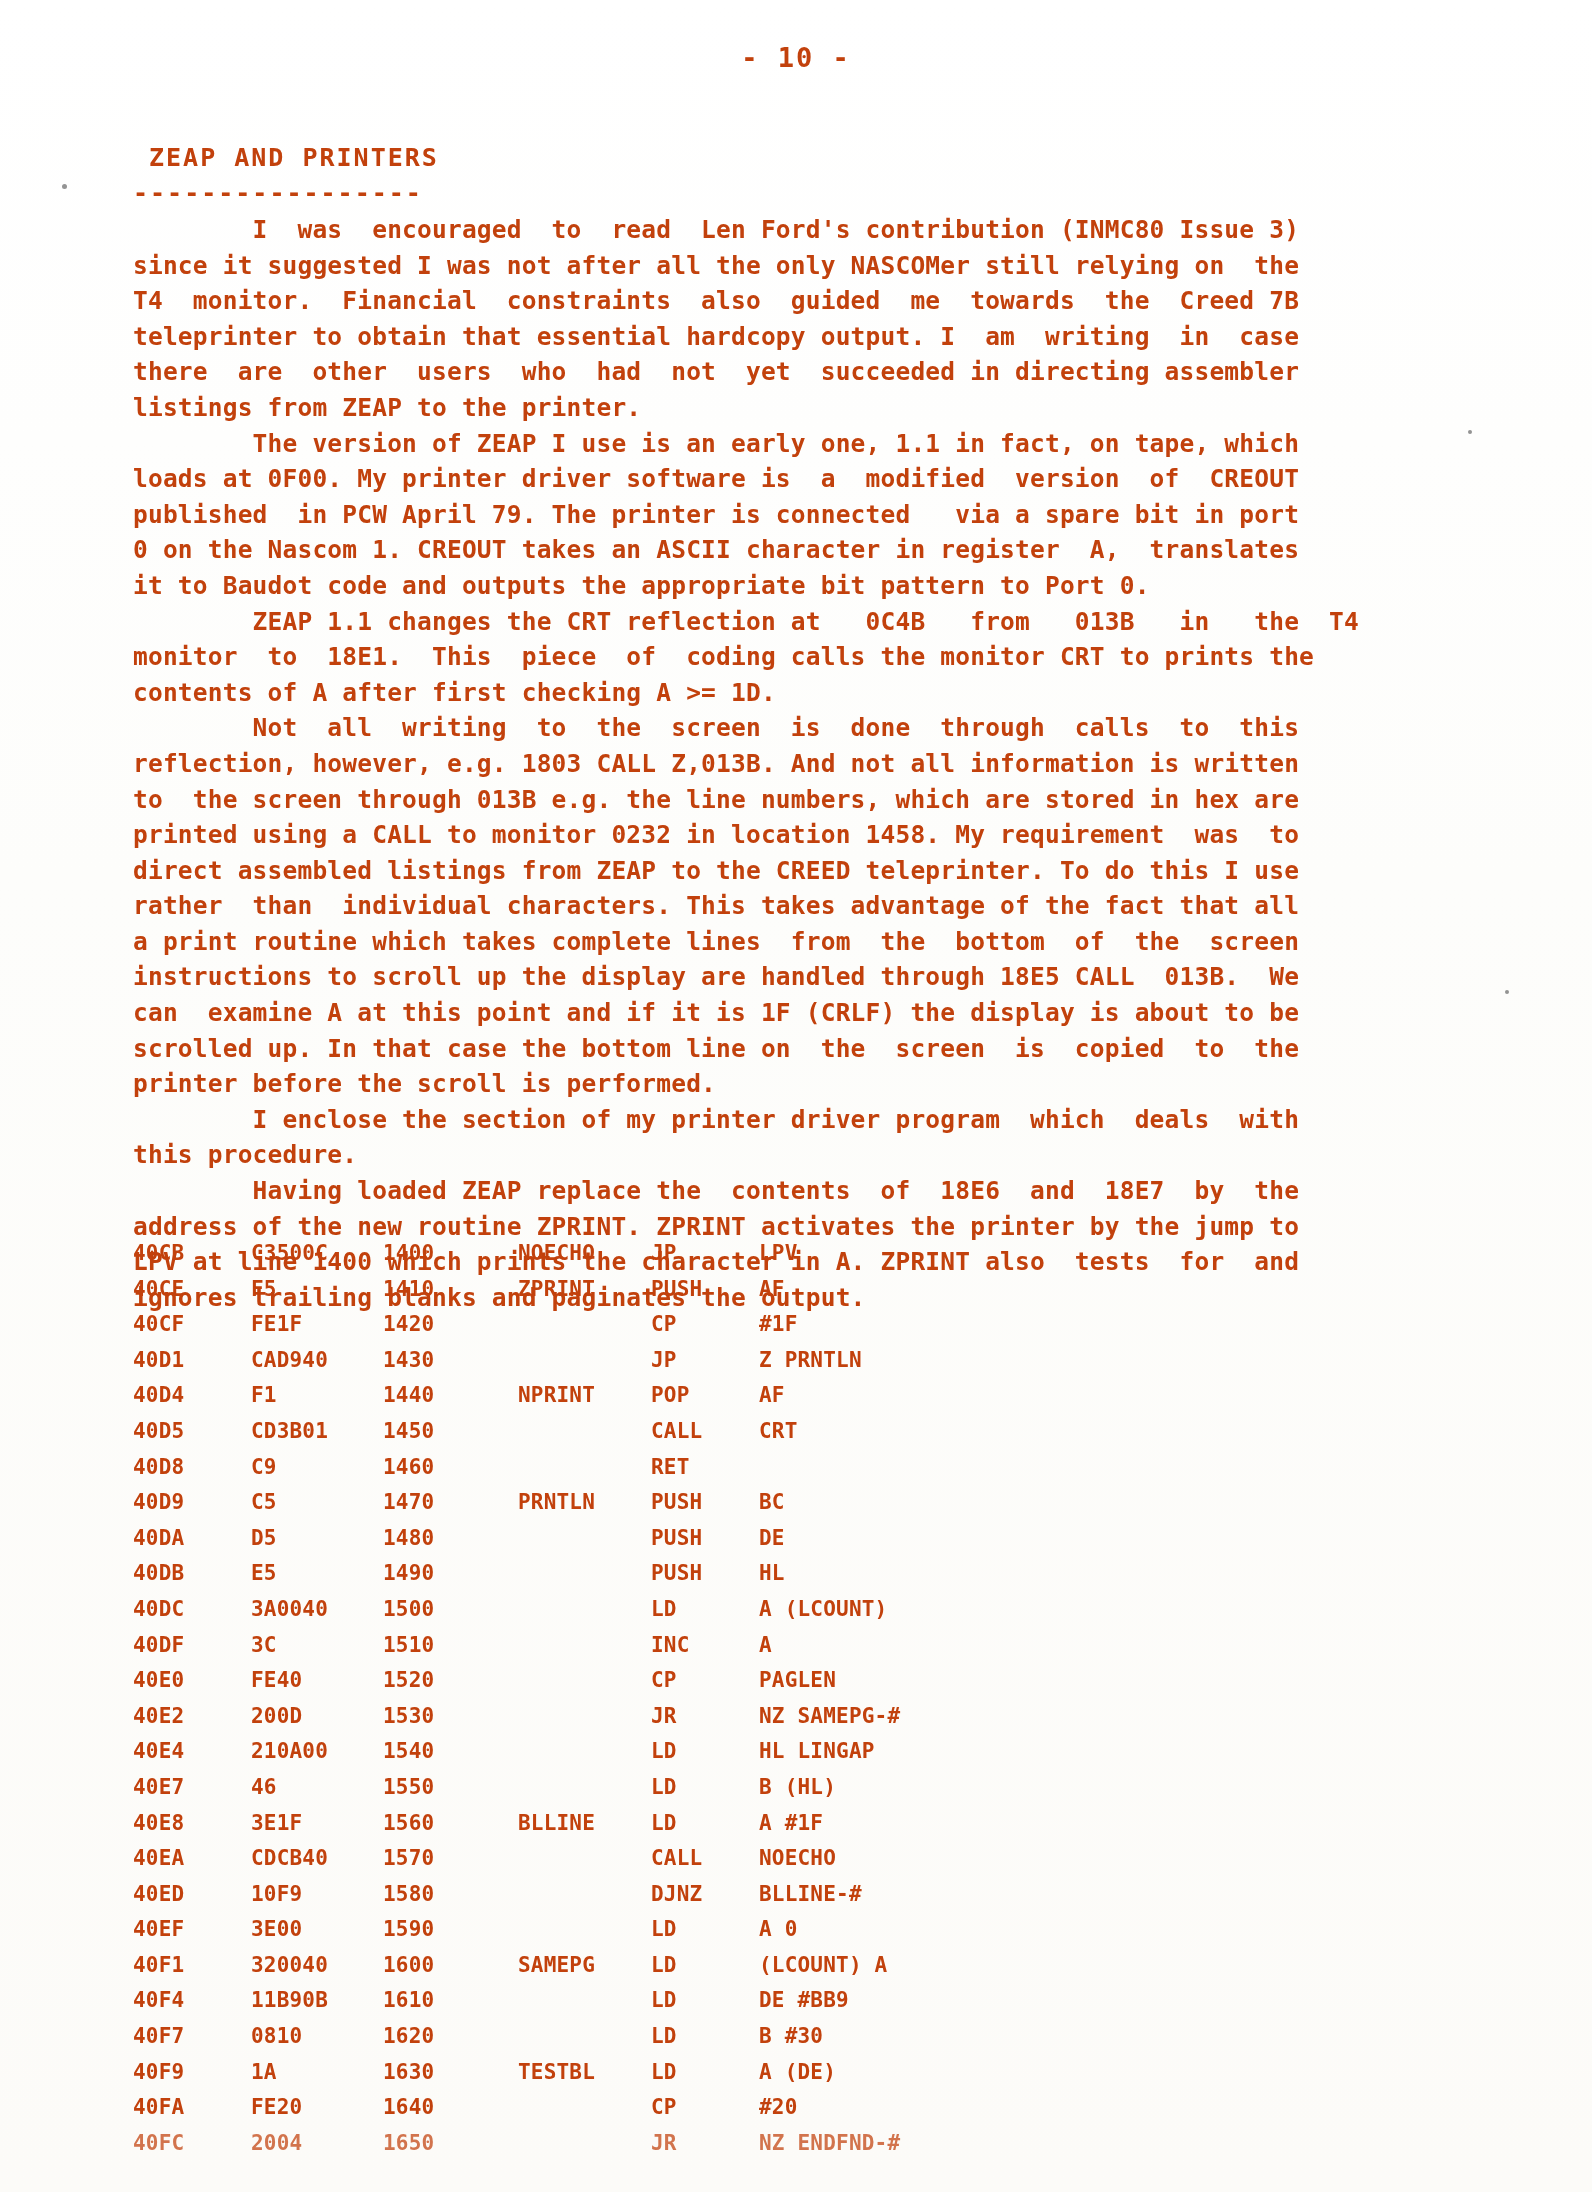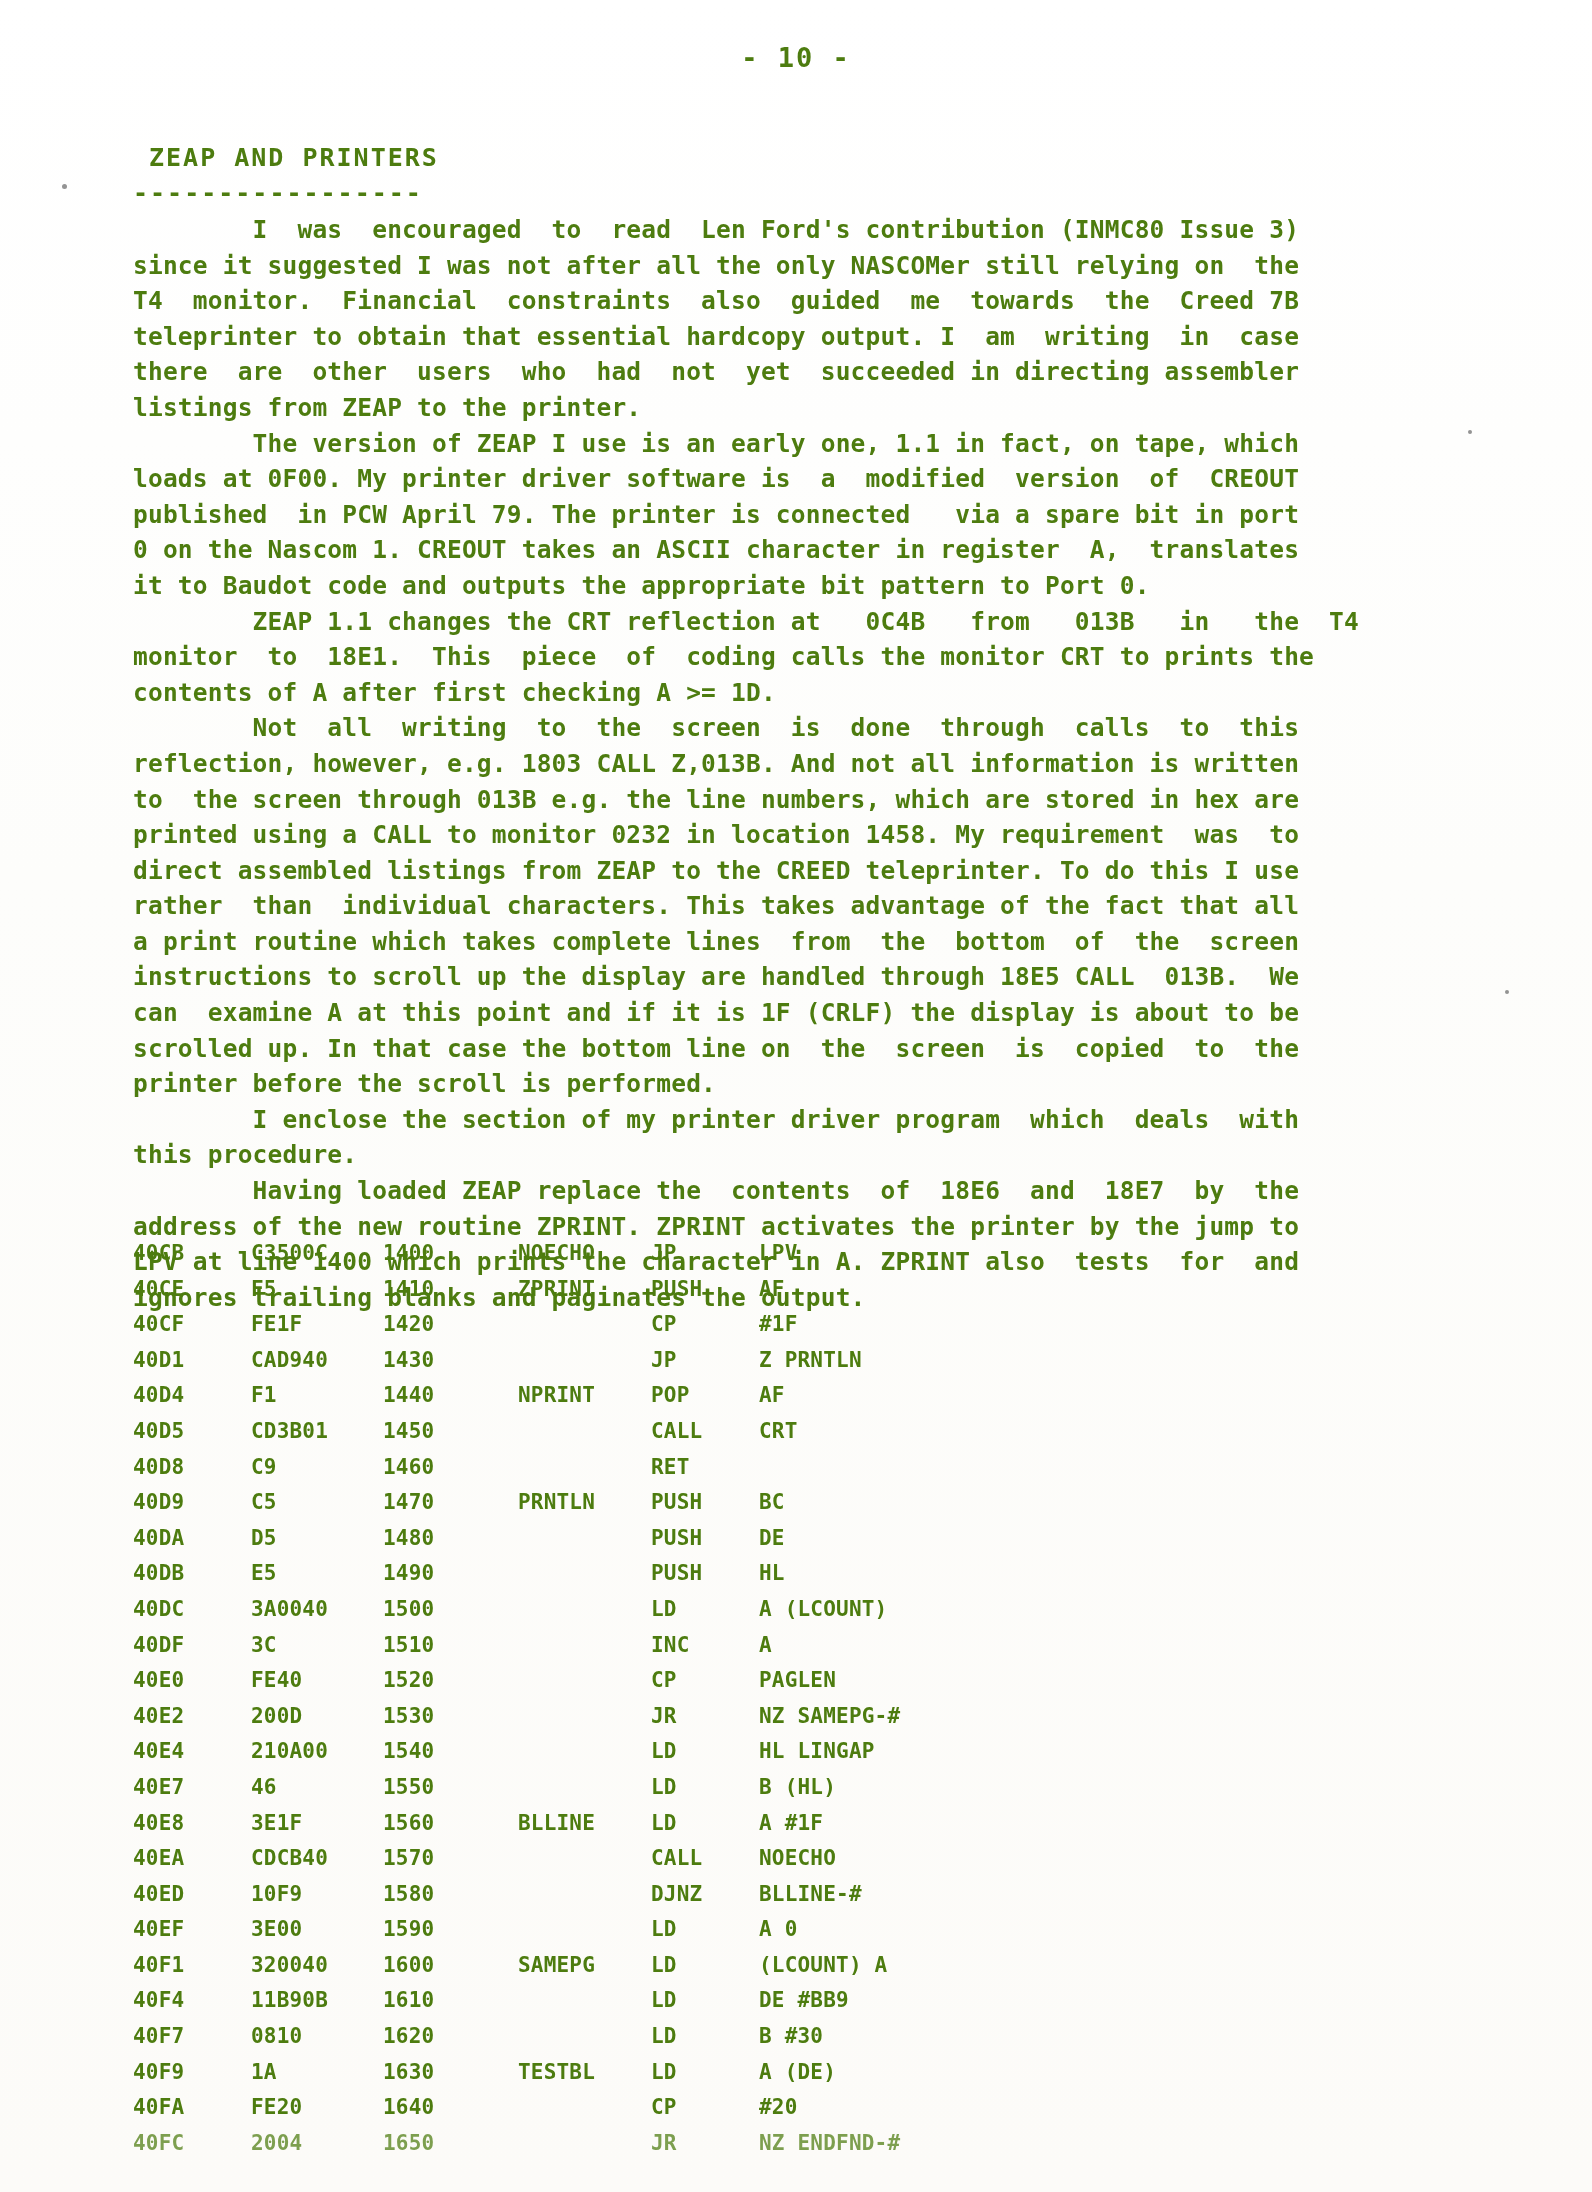--- a/index.html
+++ b/index.html
@@ -7,21 +7,21 @@
     padding: 0;
     background: #ffffff;
   }
   .page {
     position: relative;
     width: 1592px;
     height: 2192px;
     background: #fefefe;
     overflow: hidden;
     font-family: "DejaVu Sans Mono", "Liberation Mono", monospace;
-    color: #4d7c0f;
+    color: #c2410c;
   }
   
   .paper-tint {
     position: absolute;
     inset: 0;
     background: linear-gradient(180deg,#ffffff 0%,#fdfdfb 40%,#fcfbf8 100%);
     pointer-events: none;
   }
   .content {
     position: relative;

